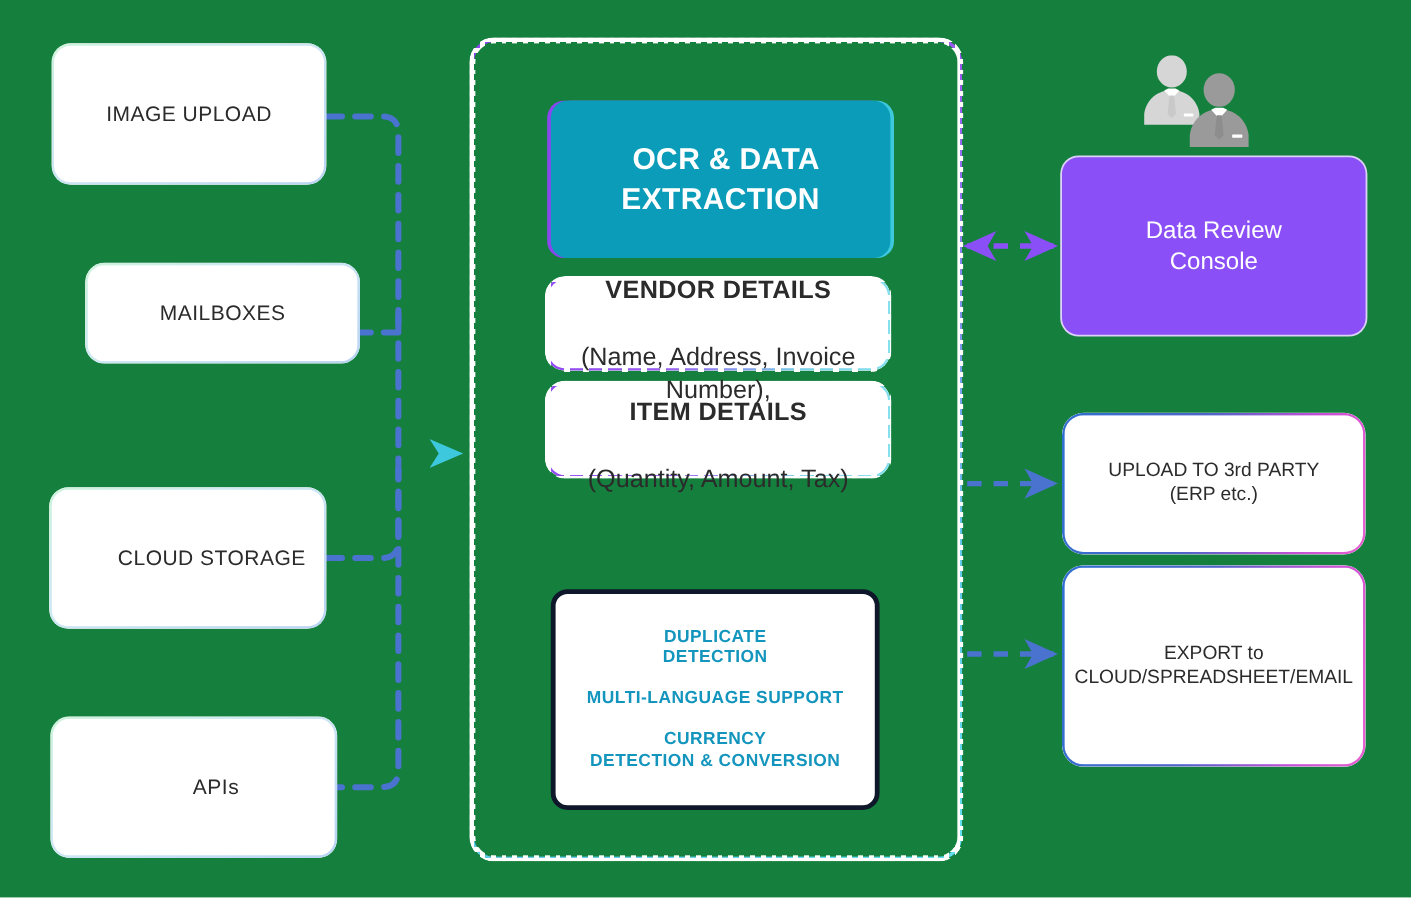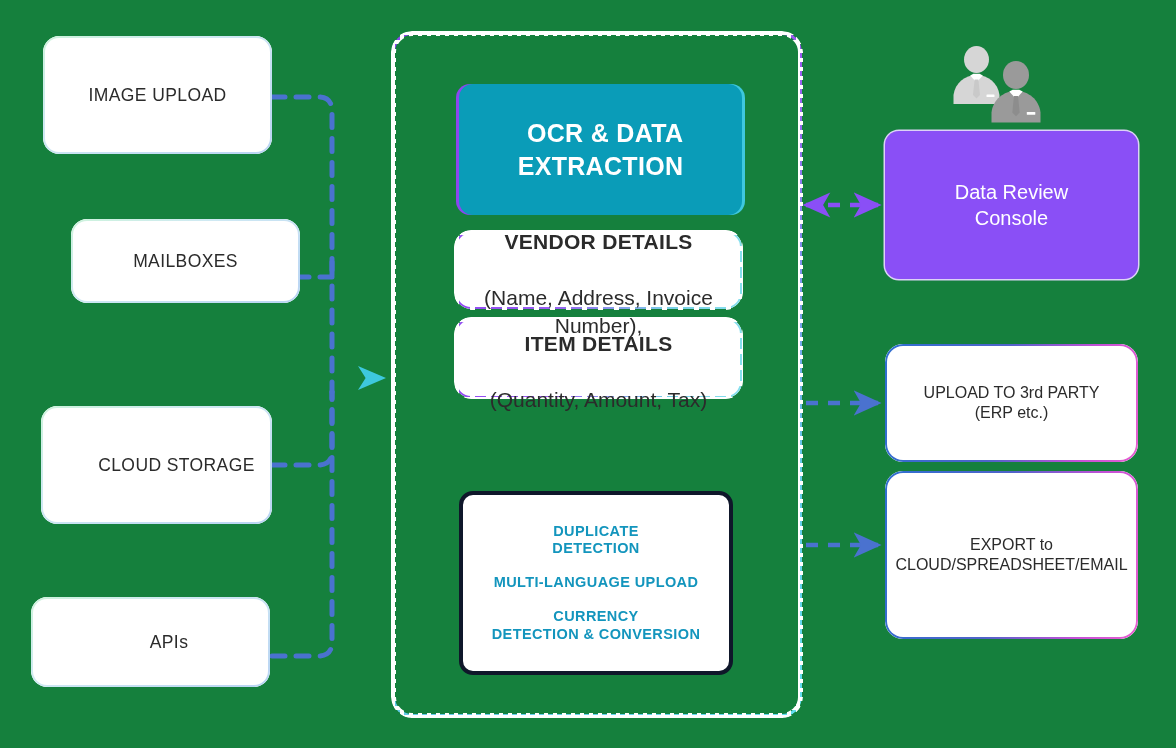--- a/index.html
+++ b/index.html
@@ -309,21 +309,21 @@
   </div>
 
   <div class="gbox src-box" style="left:43px; top:219px; width:229px; height:84px;margin-left:28px;">
     <div class="gbox-inner">MAILBOXES</div>
   </div>
 
   <div class="gbox src-box" style="left:41px; top:406px; width:231px; height:118px;padding-left:40px;">
     <div class="gbox-inner">CLOUD STORAGE</div>
   </div>
 
-  <div class="gbox src-box" style="left:31px; top:597px; width:239px; height:90px;padding-left:37px;">
+  <div class="gbox src-box" style="left:42px; top:597px; width:239px; height:118px;padding-left:37px;">
     <div class="gbox-inner">APIs</div>
   </div>
 
   <div id="pipeline-container"></div>
 
   <div id="ocr-box">
     <div class="ocr-label">OCR &amp; DATA
 EXTRACTION</div>
   </div>
 
@@ -337,21 +337,21 @@
   <div class="detail-box" style="left:455px; top:318px; width:287px; height:80px;">
     <div class="detail-text">
       <span class="dt-head">ITEM DETAILS</span><br>
       <span class="dt-sub">(Quantity, Amount, Tax)</span>
     </div>
   </div>
 
   <div id="features-box">
     <div class="feature-item">DUPLICATE
 DETECTION</div>
-    <div class="feature-item">MULTI-LANGUAGE UPLOAD</div>
+    <div class="feature-item">MULTI-LANGUAGE SUPPORT</div>
     <div class="feature-item">CURRENCY
 DETECTION &amp; CONVERSION</div>
   </div>
 
   <svg id="reviewers-icon" viewBox="0 0 96 78">
 
     <g fill="#d6d6d6">
       <ellipse cx="24.5" cy="13.5" rx="12.5" ry="13.5"></ellipse>
       <path d="M24.5,29 C13,29 3,37 1.5,49 L1.5,58 L47.5,58 L47.5,49 C46,37 36,29 24.5,29 Z"></path>
     </g>

